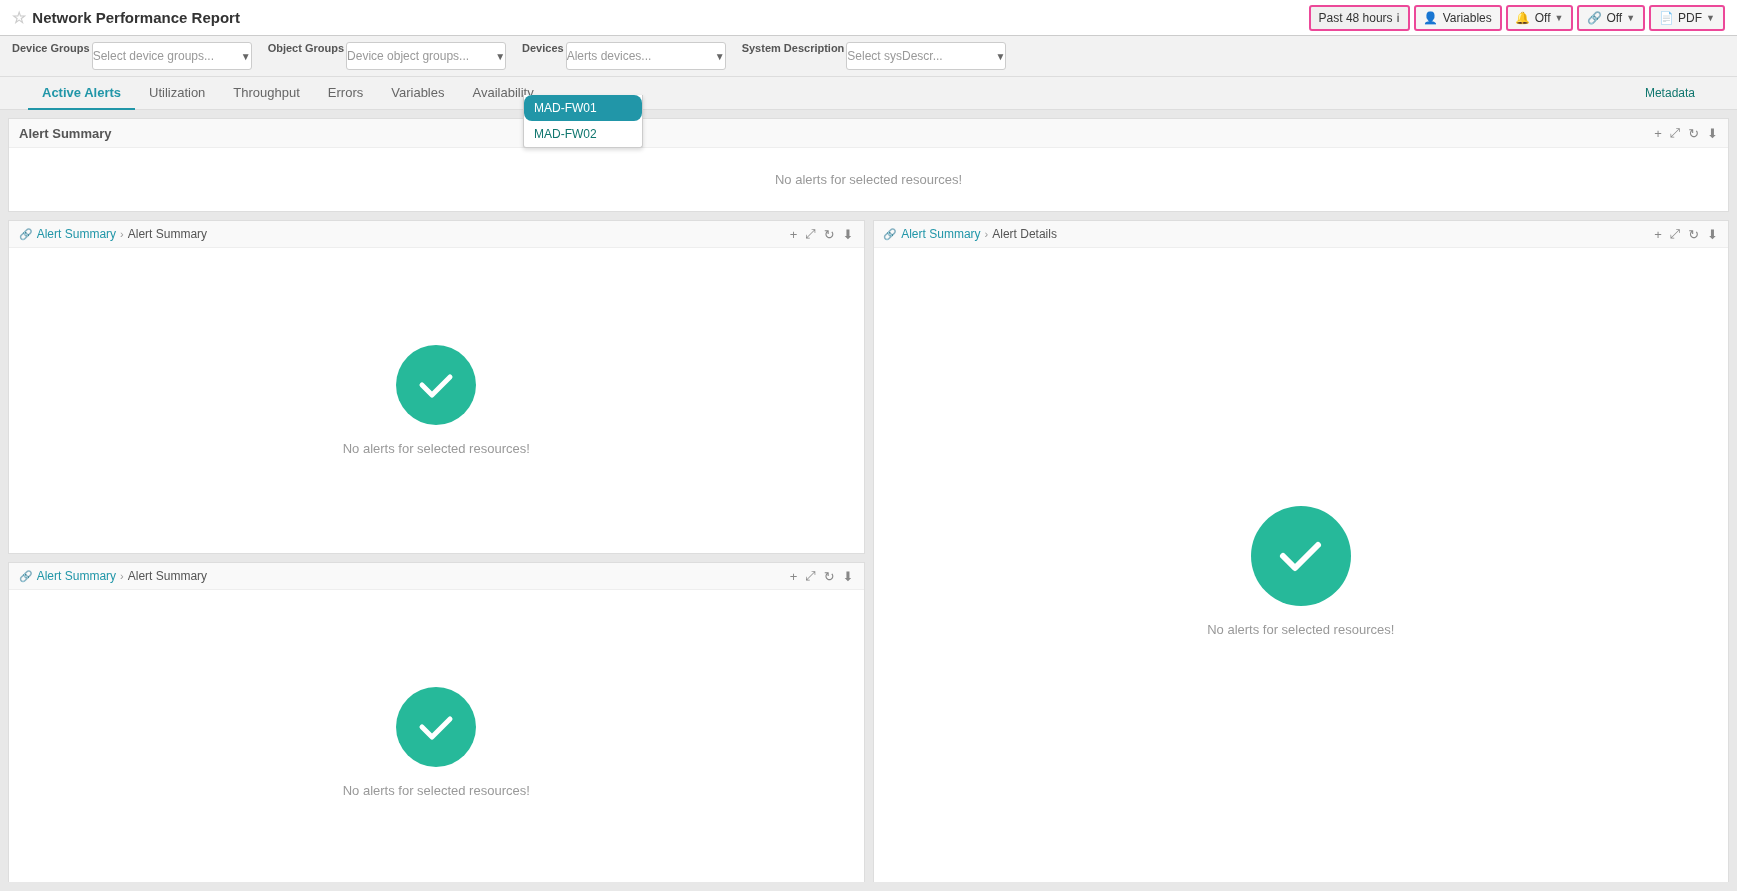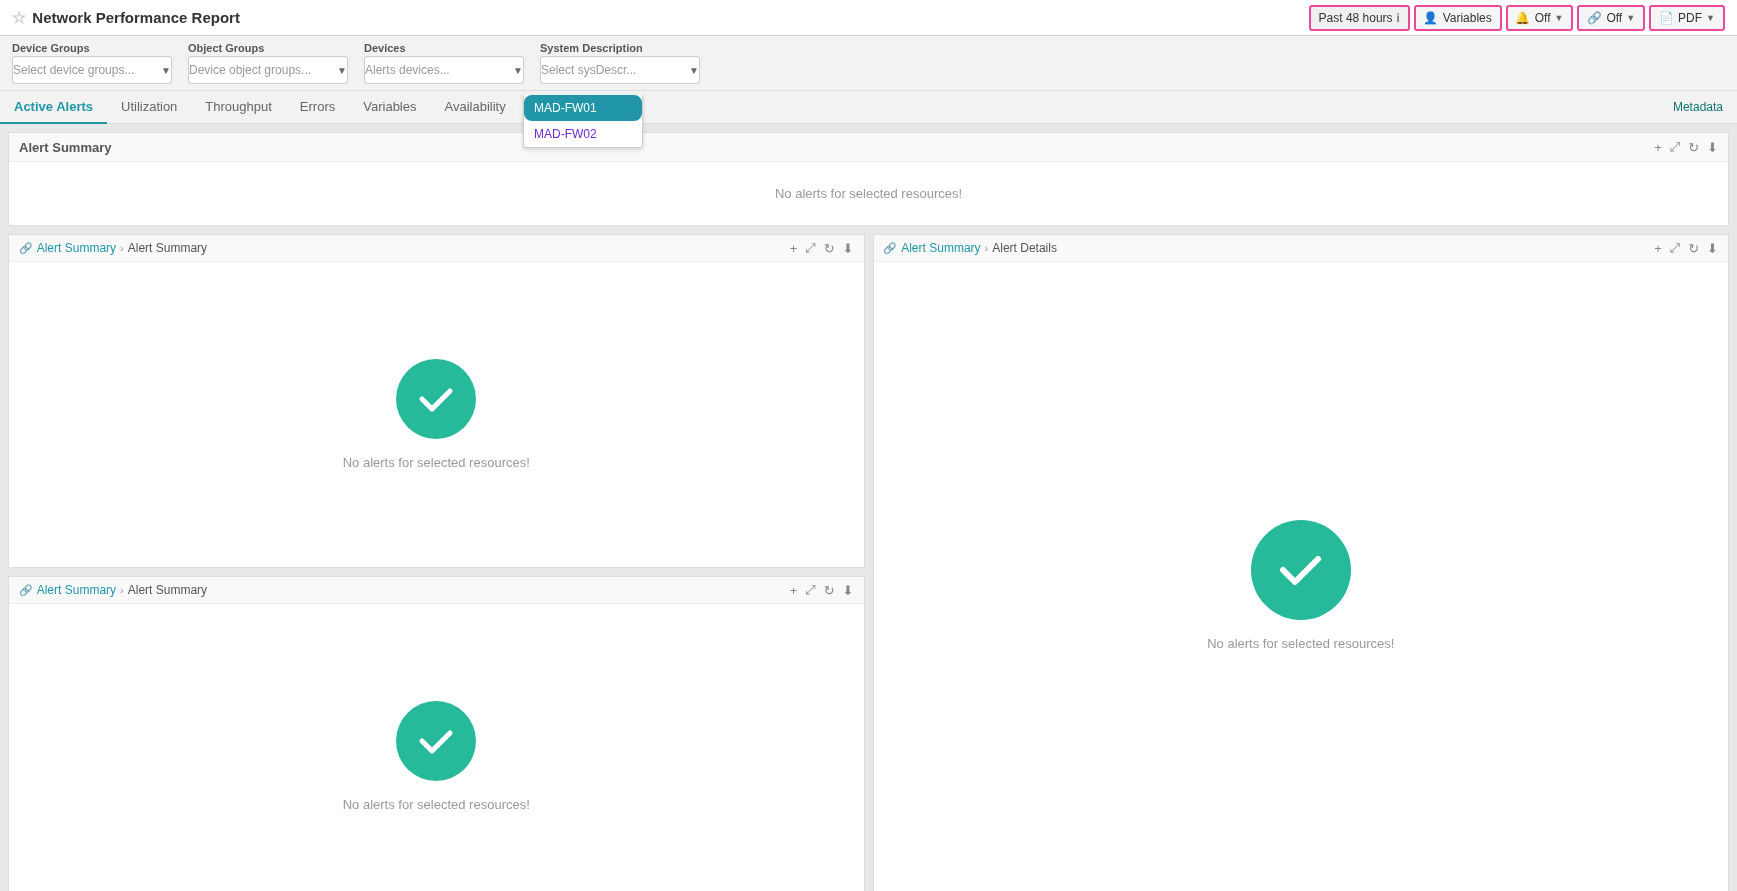--- a/index.html
+++ b/index.html
@@ -49,21 +49,21 @@
     .filter-bar {
       background: #f2f2f2;
       border-bottom: 1px solid #ddd;
       padding: 6px 12px;
       display: flex;
       align-items: flex-end;
       gap: 16px;
     }
     .filter-group {
       display: flex;
-      flex-direction: column;
+      flex-direction: row;
       gap: 2px;
     }
     .filter-label {
       font-size: 11px;
       color: #555;
       font-weight: bold;
     }
     .filter-select {
       border: 1px solid #ccc;
       background: #fff;
@@ -79,21 +79,21 @@
       min-width: 160px;
     }
     .filter-select .caret { color: #666; font-size: 10px; margin-left: 8px; }
 
     
     .tabs-bar {
       background: #f2f2f2;
       border-bottom: 1px solid #ddd;
       display: flex;
       align-items: center;
-      padding: 0 0;
+      padding: 0 28px;
     }
     .tab-item {
       padding: 8px 14px;
       font-size: 13px;
       cursor: pointer;
       color: #666;
       border-bottom: 2px solid transparent;
       margin-bottom: -1px;
     }
     .tab-item.active {
@@ -119,21 +119,21 @@
       border-top: none;
       border-radius: 0 0 3px 3px;
       z-index: 100;
       width: 120px;
       box-shadow: 0 2px 4px rgba(0,0,0,0.15);
     }
     .dropdown-item {
       padding: 6px 10px;
       font-size: 12px;
       cursor: pointer;
-      color: #6d28d9;
+      color: #0f766e;
     }
     .dropdown-item.selected {
       background: #2196a8;
       color: #fff;
       border-radius: 8px;
     }
 
     
     .main-content {
       padding: 8px;

